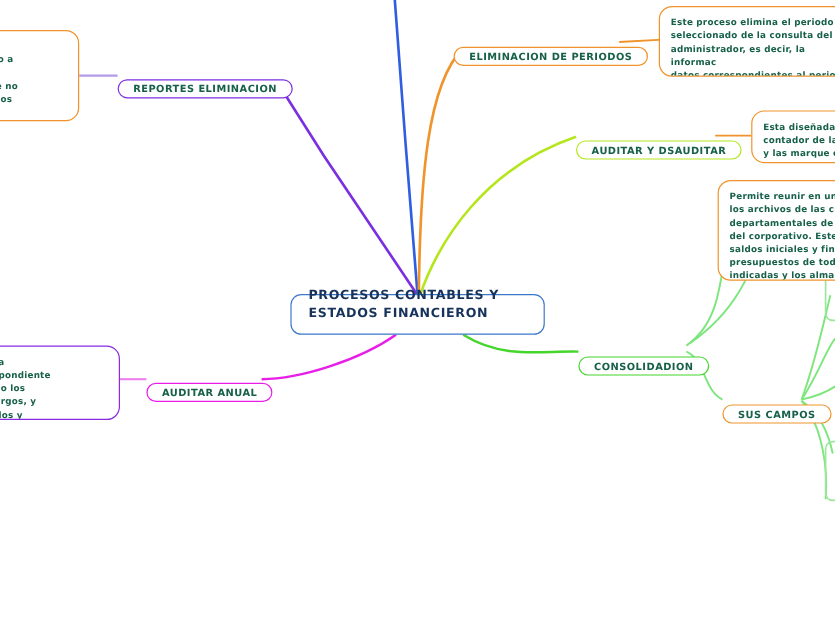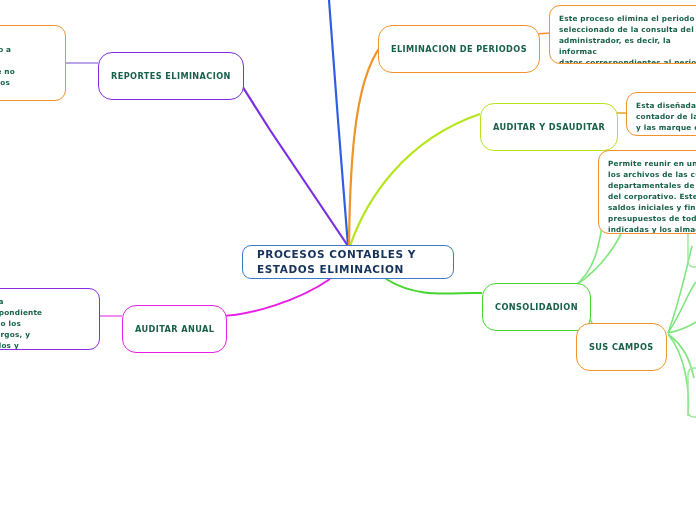--- a/index.html
+++ b/index.html
@@ -48,24 +48,25 @@
     font-size: 10.5px;
     line-height: 1.45;
     color: #17335c;
     letter-spacing: 0.55px;
     justify-content: flex-start;
     text-align: left;
     white-space: normal;
   }
   .topic {
     border-radius: 14px;
-    padding: 18px 12px;
+    padding: 2px 12px;
     font-size: 8.2px;
     border-width: 1.5px;
     border-style: solid;
+    margin-top: 14px;
   }
   .note {
     position: absolute;
     box-sizing: border-box;
     background: #ffffff;
     border-radius: 11px;
     border-width: 1.6px;
     border-style: solid;
     padding: 7px 9px;
     font-size: 7.3px;
@@ -113,44 +114,44 @@
     <path d="M 668 333 C 680 300 686 270 692 246" fill="none" stroke="#7de67d" stroke-width="1.6"></path>
     <path d="M 668 333 C 682 312 688 292 696 282" fill="none" stroke="#7de67d" stroke-width="1.6"></path>
     <path d="M 668 333 C 682 330 690 326 696 322" fill="none" stroke="#7de67d" stroke-width="1.6"></path>
     <path d="M 668 334 C 684 346 690 360 694 378" fill="none" stroke="#7de67d" stroke-width="1.6"></path>
     <path d="M 668 334 C 686 356 690 392 688 416" fill="none" stroke="#7de67d" stroke-width="1.6"></path>
 
     <path d="M 696 218 L 694 218 C 690 218 688 221 688 225 L 688 260 C 688 264 690 267 694 267 L 696 267" fill="none" stroke="#9be89b" stroke-width="1.4"></path>
     <path d="M 696 368 L 694 368 C 690 368 688 371 688 375 L 688 410 C 688 414 690 417 694 417 L 696 417" fill="none" stroke="#9be89b" stroke-width="1.4"></path>
   </svg>
 
-  <div class="node central" style="left:242px; top:245px; width:212px; height:34px;">
+  <div class="node central" style="left:242px; top:245px; width:212px; height:34px;align-items:flex-end;">
     <span>
       <span>PROCESOS CONTABLES Y</span><br>
-      <span>ESTADOS ELIMINACION</span>
+      <span>ESTADOS FINANCIERON</span>
     </span>
   </div>
 
   <div class="node topic" style="left:98px; top:52px; border-color:#7b2fe0;">
     <span>REPORTES ELIMINACION</span>
   </div>
 
   <div class="node topic" style="left:378px; top:25px; border-color:#f0932b;">
     <span>ELIMINACION DE PERIODOS</span>
   </div>
 
   <div class="node topic" style="left:480px; top:103px; border-color:#b5e61d;">
     <span>AUDITAR Y DSAUDITAR</span>
   </div>
 
   <div class="node topic" style="left:482px; top:283px; border-color:#44d62c;">
     <span>CONSOLIDADION</span>
   </div>
 
-  <div class="node topic" style="left:576px; top:323px; border-color:#f0932b;">
+  <div class="node topic" style="left:602px; top:323px; border-color:#f0932b;">
     <span>SUS CAMPOS</span>
   </div>
 
   <div class="node topic" style="left:122px; top:305px; border-color:#e81ee8;">
     <span>AUDITAR ANUAL</span>
   </div>
 
   <div class="note note-orange" style="left:-58px; top:25px; width:124px; height:76px;">ne como
 ar, derivado a
 lene la

